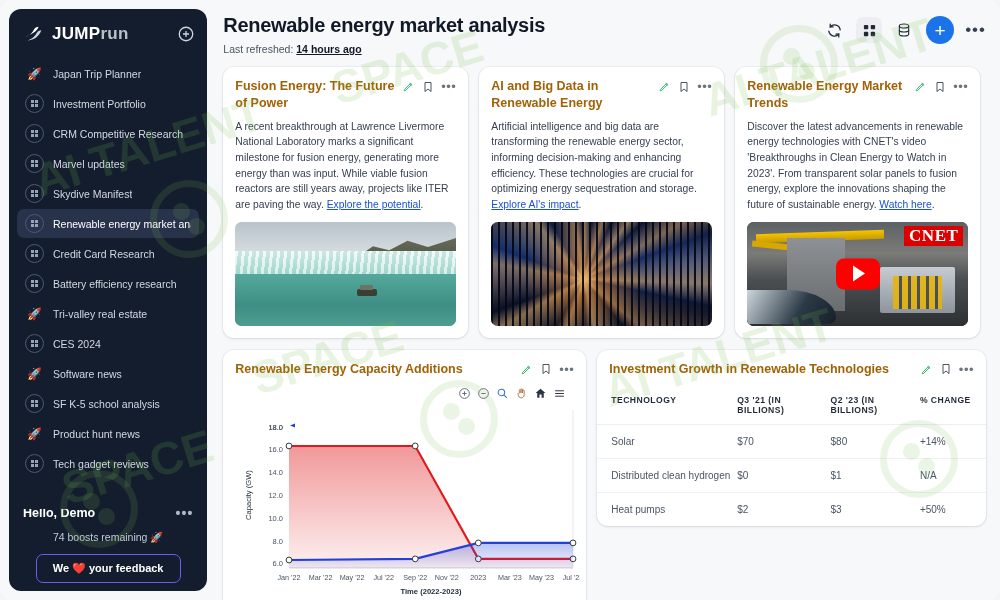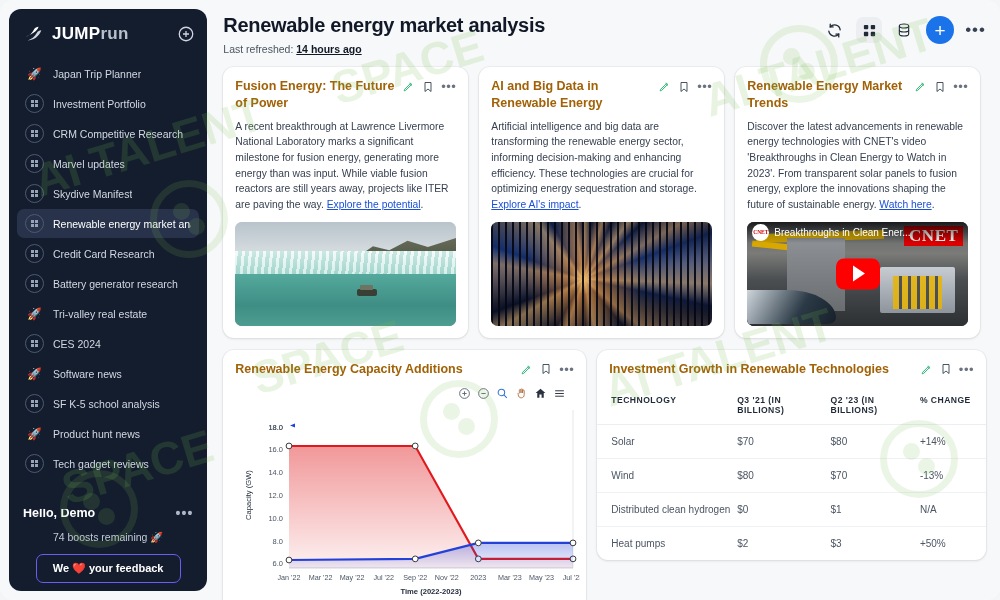--- a/index.html
+++ b/index.html
@@ -412,21 +412,21 @@
         </div>
         <div class="nav-item">
           <span class="nav-ico">
             <span class="grid4">
               <i></i>
               <i></i>
               <i></i>
               <i></i>
             </span>
           </span>
-          <span class="nav-label">Battery generator research</span>
+          <span class="nav-label">Battery efficiency research</span>
         </div>
         <div class="nav-item">
           <span class="nav-ico rocket">🚀</span>
           <span class="nav-label">Tri-valley real estate</span>
         </div>
         <div class="nav-item">
           <span class="nav-ico">
             <span class="grid4">
               <i></i>
               <i></i>
@@ -601,24 +601,20 @@
         </div>
         <div class="thumb video">
           <div class="scene"></div>
             <div class="beam1"></div>
             <div class="beam2"></div>
           <div class="wall"></div>
             <div class="machine"></div>
             <div class="yellow"></div>
             <div class="train"></div>
           <div class="cnet-big">CNET</div>
-          <div class="vtitle">
-            <span class="cnet-badge">CNET</span>
-            <span>Breakthroughs in Clean Ener...</span>
-          </div>
           <div class="play"></div>
         </div>
       </div>
     </div>
 
     <div class="row">
 
       <div class="card chart-card">
         <div class="card-head">
           <div class="card-title">Renewable Energy Capacity Additions</div>
@@ -754,26 +750,20 @@
               </tr>
             </thead>
           <tbody id="tbody">
               <tr>
                 <td class="c0">Solar</td>
                 <td class="c1">$70</td>
                 <td class="c2">$80</td>
                 <td class="c3">+14%</td>
               </tr>
               <tr>
-                <td class="c0">Wind</td>
-                <td class="c1">$80</td>
-                <td class="c2">$70</td>
-                <td class="c3">-13%</td>
-              </tr>
-              <tr>
                 <td class="c0">Distributed clean hydrogen</td>
                 <td class="c1">$0</td>
                 <td class="c2">$1</td>
                 <td class="c3">N/A</td>
               </tr>
               <tr>
                 <td class="c0">Heat pumps</td>
                 <td class="c1">$2</td>
                 <td class="c2">$3</td>
                 <td class="c3">+50%</td>

